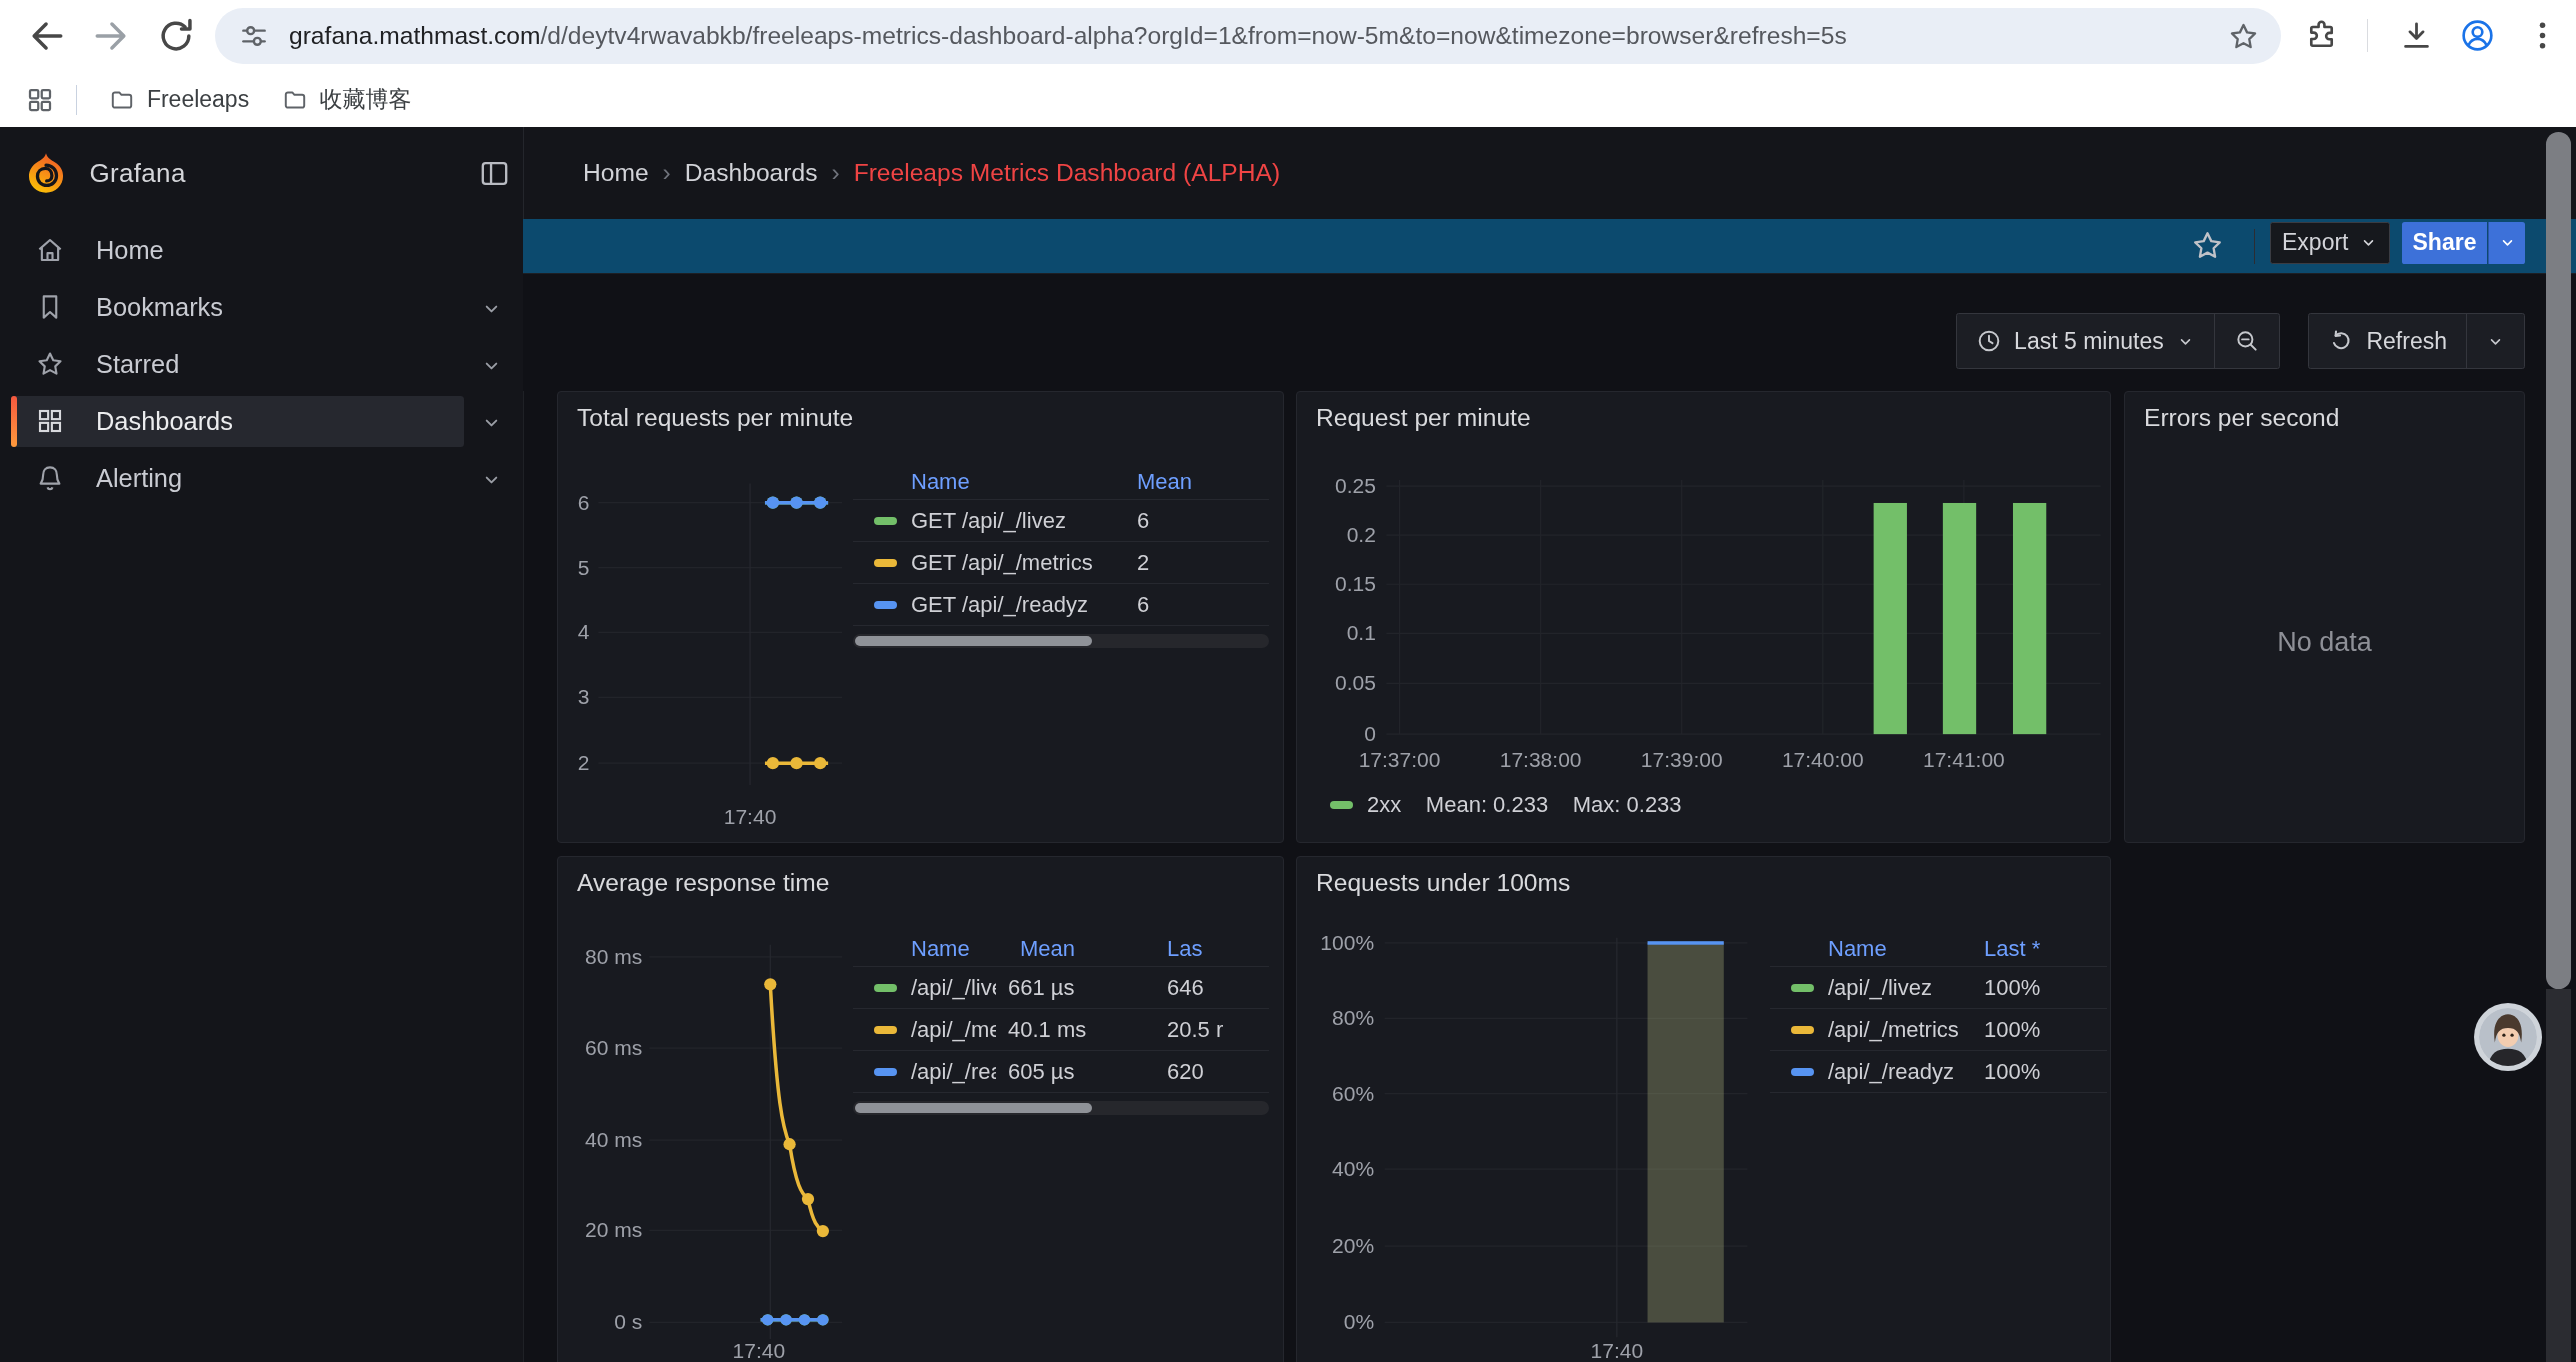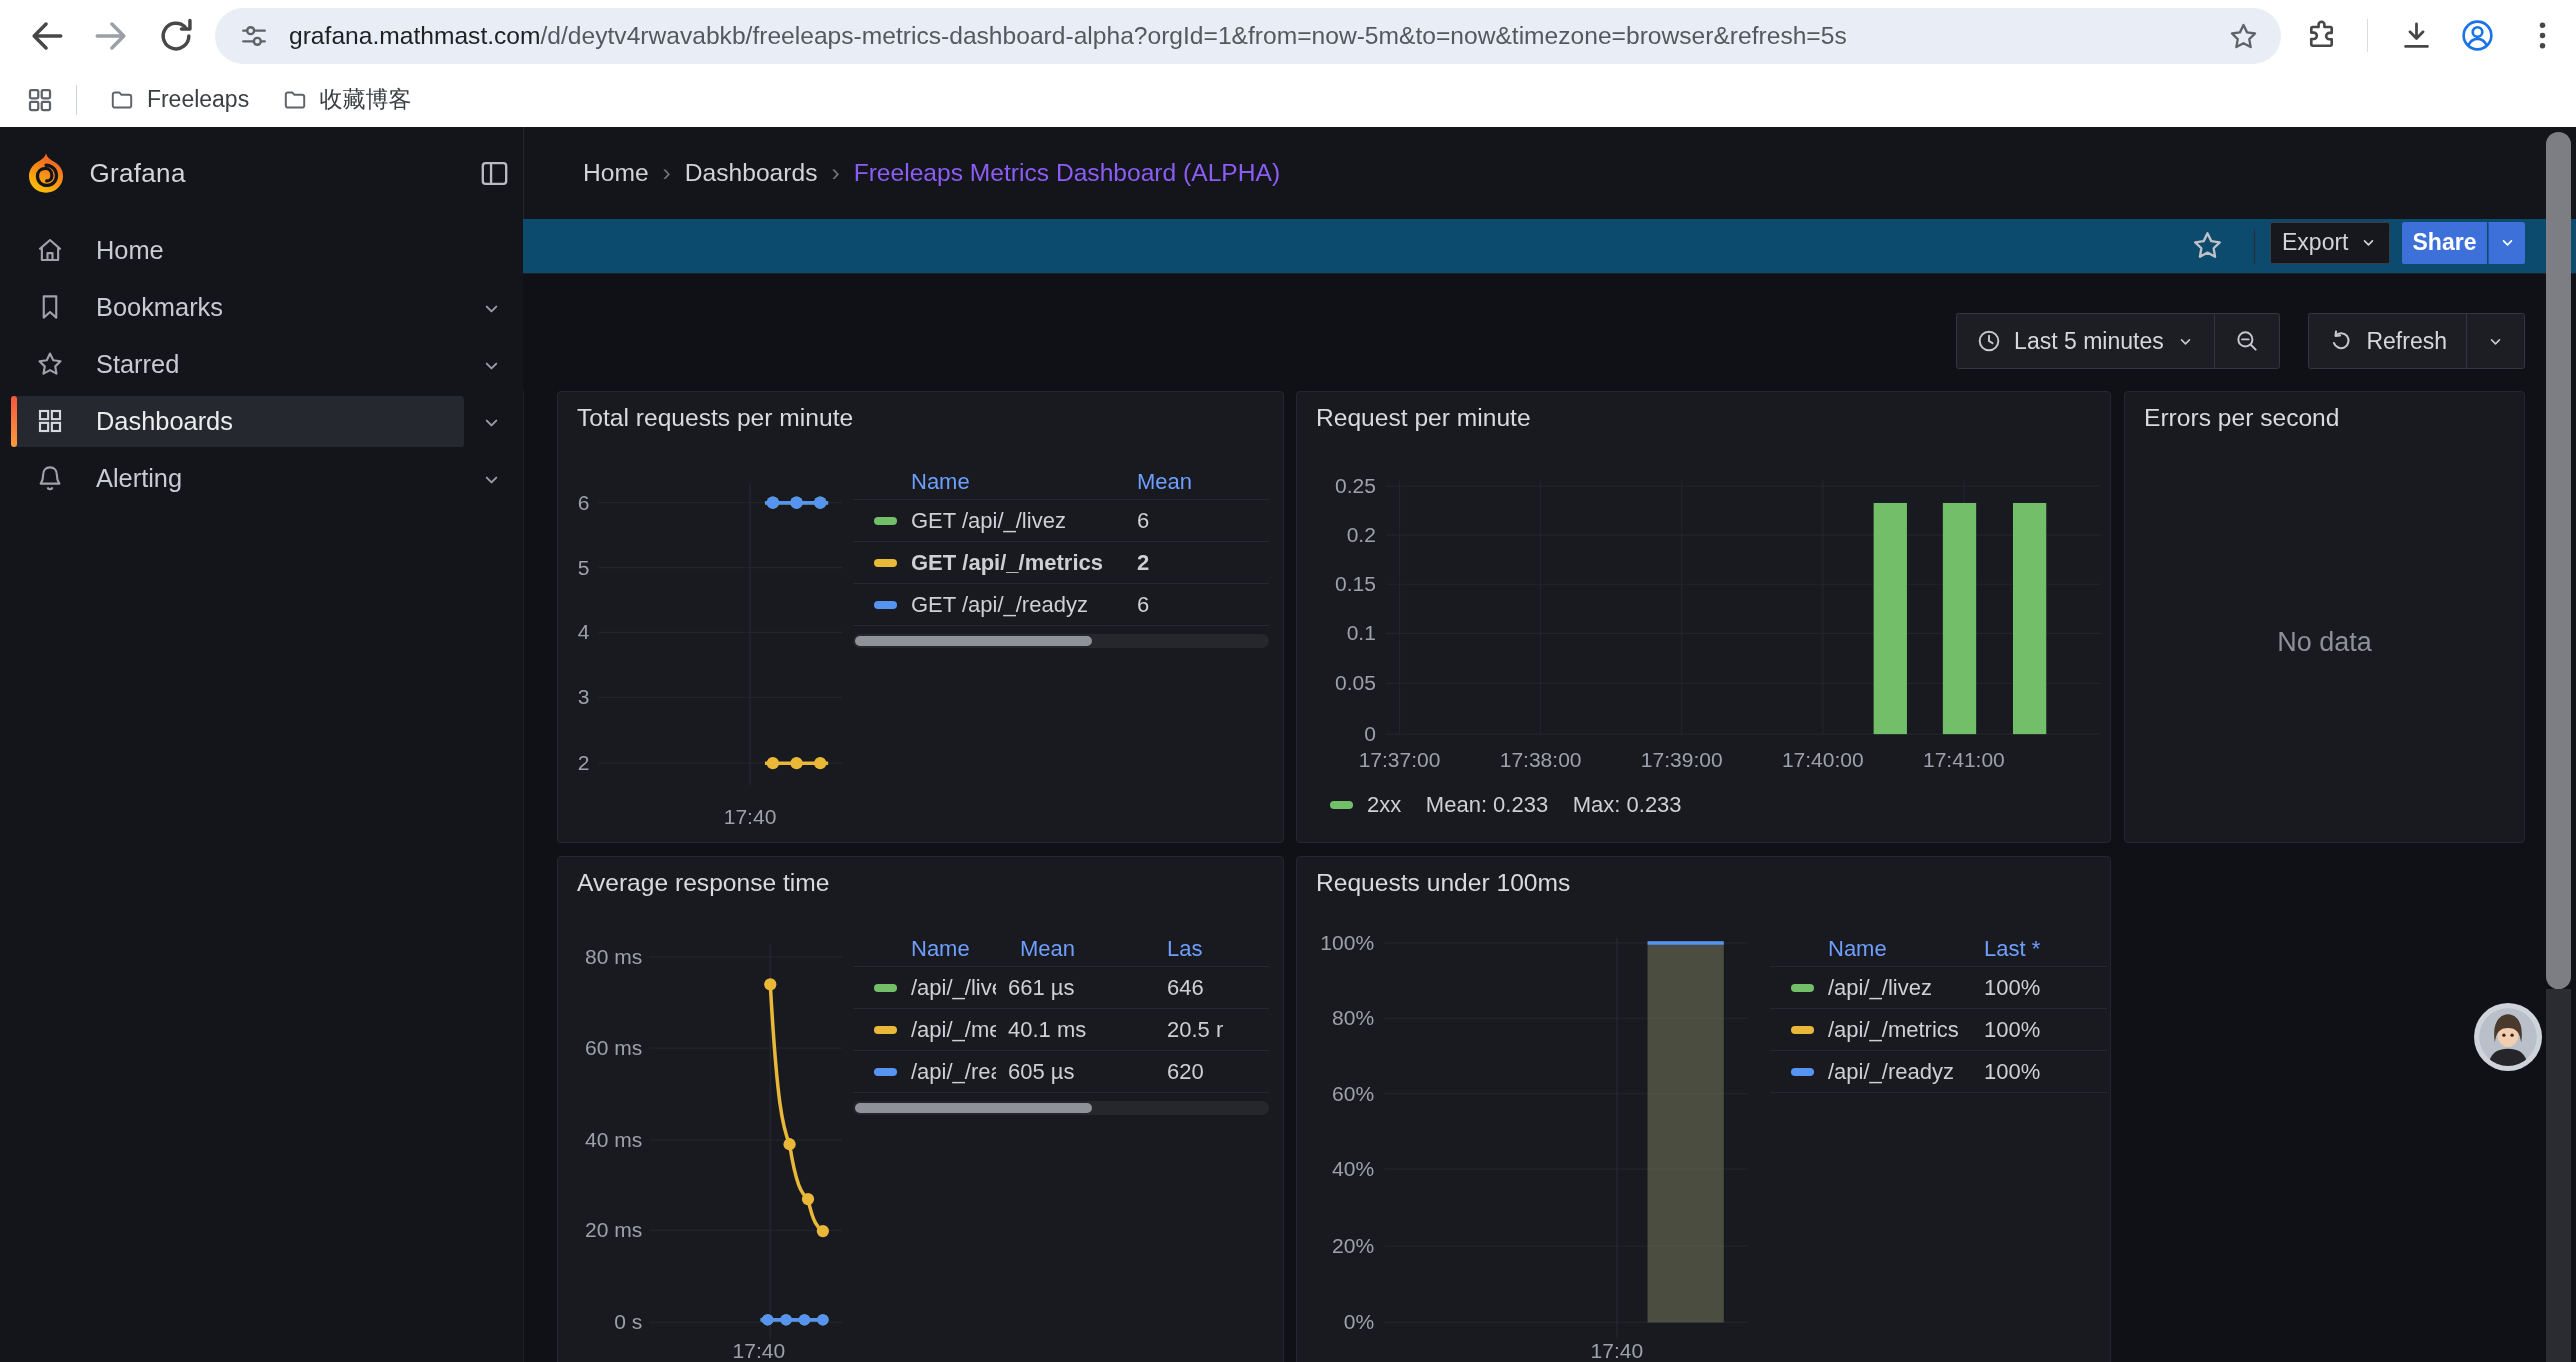--- a/index.html
+++ b/index.html
@@ -30,21 +30,21 @@
 
   
   .gf-header{position:absolute;left:0;top:127px;width:2576px;height:92px;background:#14151a;
     border-bottom:0.9px solid #24262c;}
   .gf-header .vdiv{position:absolute;left:523px;top:0;width:0.9px;height:92px;background:#24262c;}
   .brand{position:absolute;left:24.6px;top:0;height:92px;display:flex;align-items:center;gap:23px;}
   .brand-name{font-size:26px;color:#d5d6da;letter-spacing:0.3px;}
   .collapse-ic{position:absolute;left:478px;top:30px;width:33px;height:33px;color:#b9bbc2;}
   .crumbs{position:absolute;left:583px;top:0;height:92px;display:flex;align-items:center;gap:14px;font-size:24.6px;}
   .crumb{color:#d2d3d8;white-space:nowrap;}
-  .crumb.last{color:#8b5cf6;}
+  .crumb.last{color:#ef4444;}
   .crumb-sep{color:#70737c;font-size:24.6px;}
   .gf-search{position:absolute;left:1575px;top:142px;width:686px;height:61px;background:#0e0f14;
     border:0.9px solid #2f3238;border-radius:7px;display:flex;align-items:center;box-sizing:border-box;}
   .gf-search .s-ic{width:28px;height:28px;color:#9ea1a8;margin-left:19px;}
   .gf-search .ph{margin-left:14px;font-size:24px;color:#8b8e96;flex:1;}
   .gf-search .kbd-ic{width:35px;height:26px;color:#9ea1a8;}
   .gf-search .sc{font-size:22px;color:#9ea1a8;margin:0 17.5px 0 8.8px;}
   .hdr-ic{position:absolute;top:154px;width:37px;height:37px;color:#b4b6bd;}
   .gf-avatar{position:absolute;left:2485px;top:149px;width:47px;height:47px;border-radius:50%;overflow:hidden;}
 
@@ -456,21 +456,21 @@
           <span style="padding-left: 58px;">Name</span>
           <span class="lg-val" style="padding-right: 54px;">Mean</span>
         </div>
         <div class="lg-row" style="grid-template-columns: 1fr 132px;">
           <span class="lg-name">
             <span class="lg-sw" style="background: rgb(115, 191, 105);"></span>
             <span>GET /api/_/livez</span>
           </span>
           <span class="lg-val" style="padding-right: 54px;">6</span>
         </div>
-        <div class="lg-row" style="grid-template-columns: 1fr 132px; font-weight: bold;">
+        <div class="lg-row" style="grid-template-columns: 1fr 132px;">
           <span class="lg-name">
             <span class="lg-sw" style="background: rgb(234, 184, 57);"></span>
             <span>GET /api/_/metrics</span>
           </span>
           <span class="lg-val" style="padding-right: 54px;">2</span>
         </div>
         <div class="lg-row" style="grid-template-columns: 1fr 132px;">
           <span class="lg-name">
             <span class="lg-sw" style="background: rgb(87, 148, 242);"></span>
             <span>GET /api/_/readyz</span>

